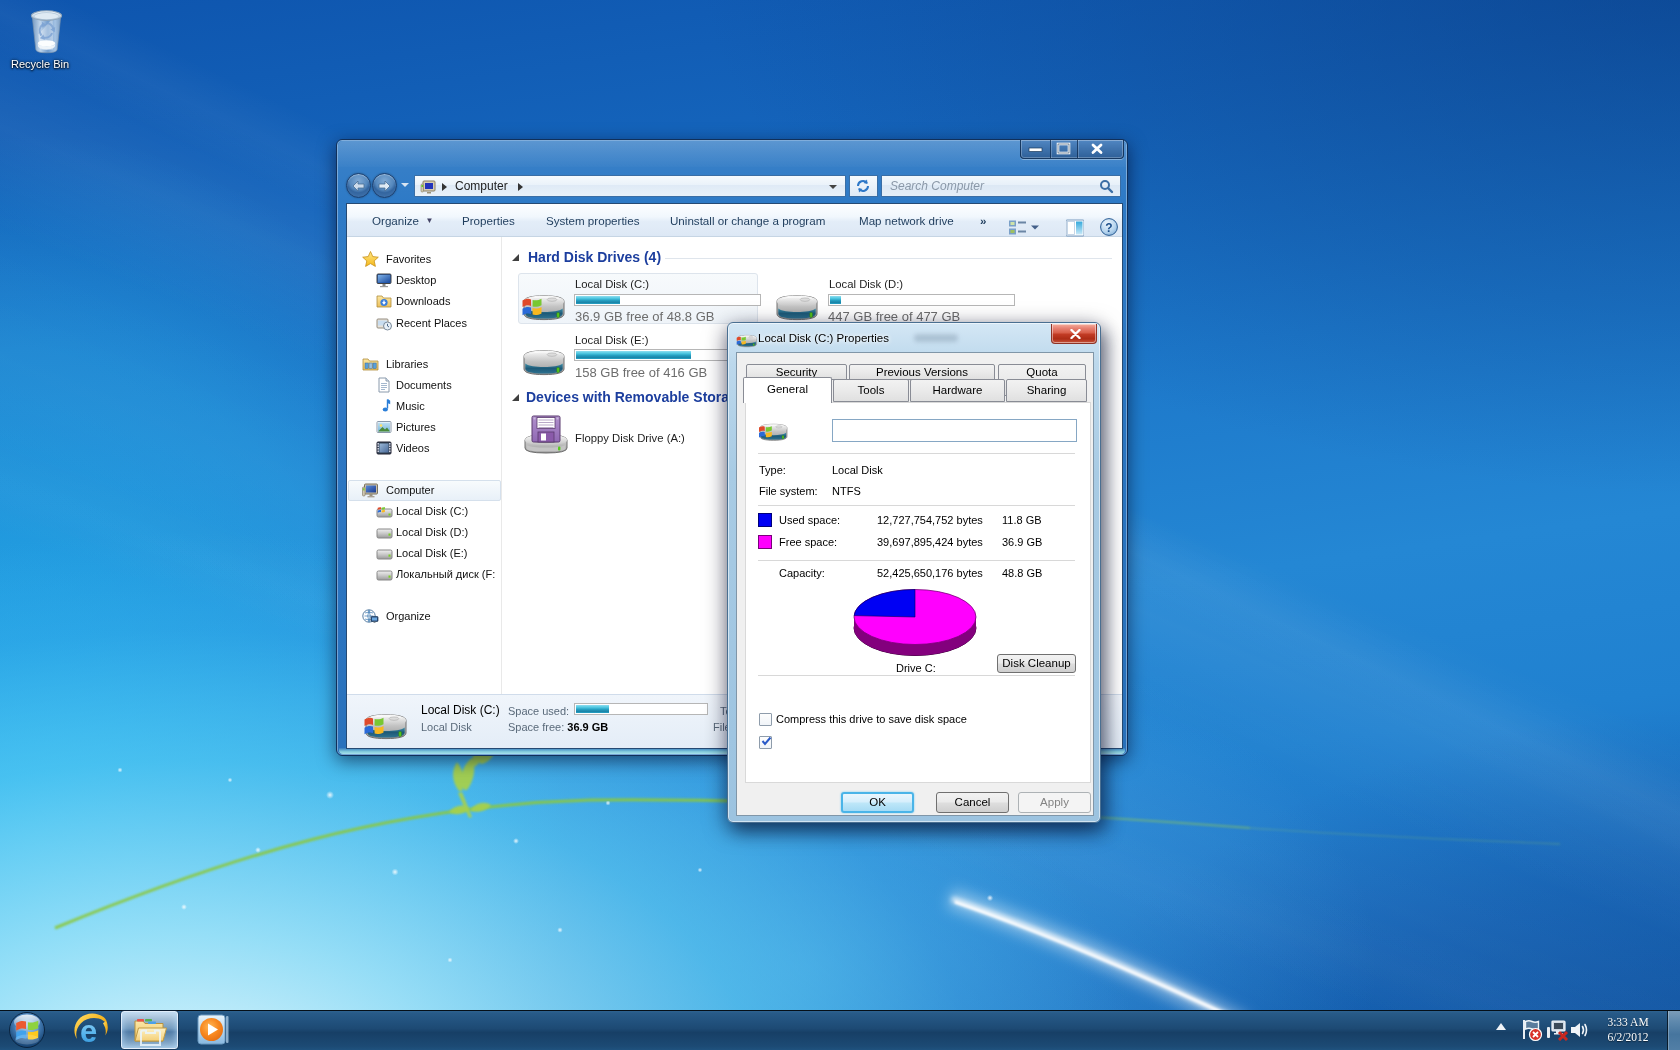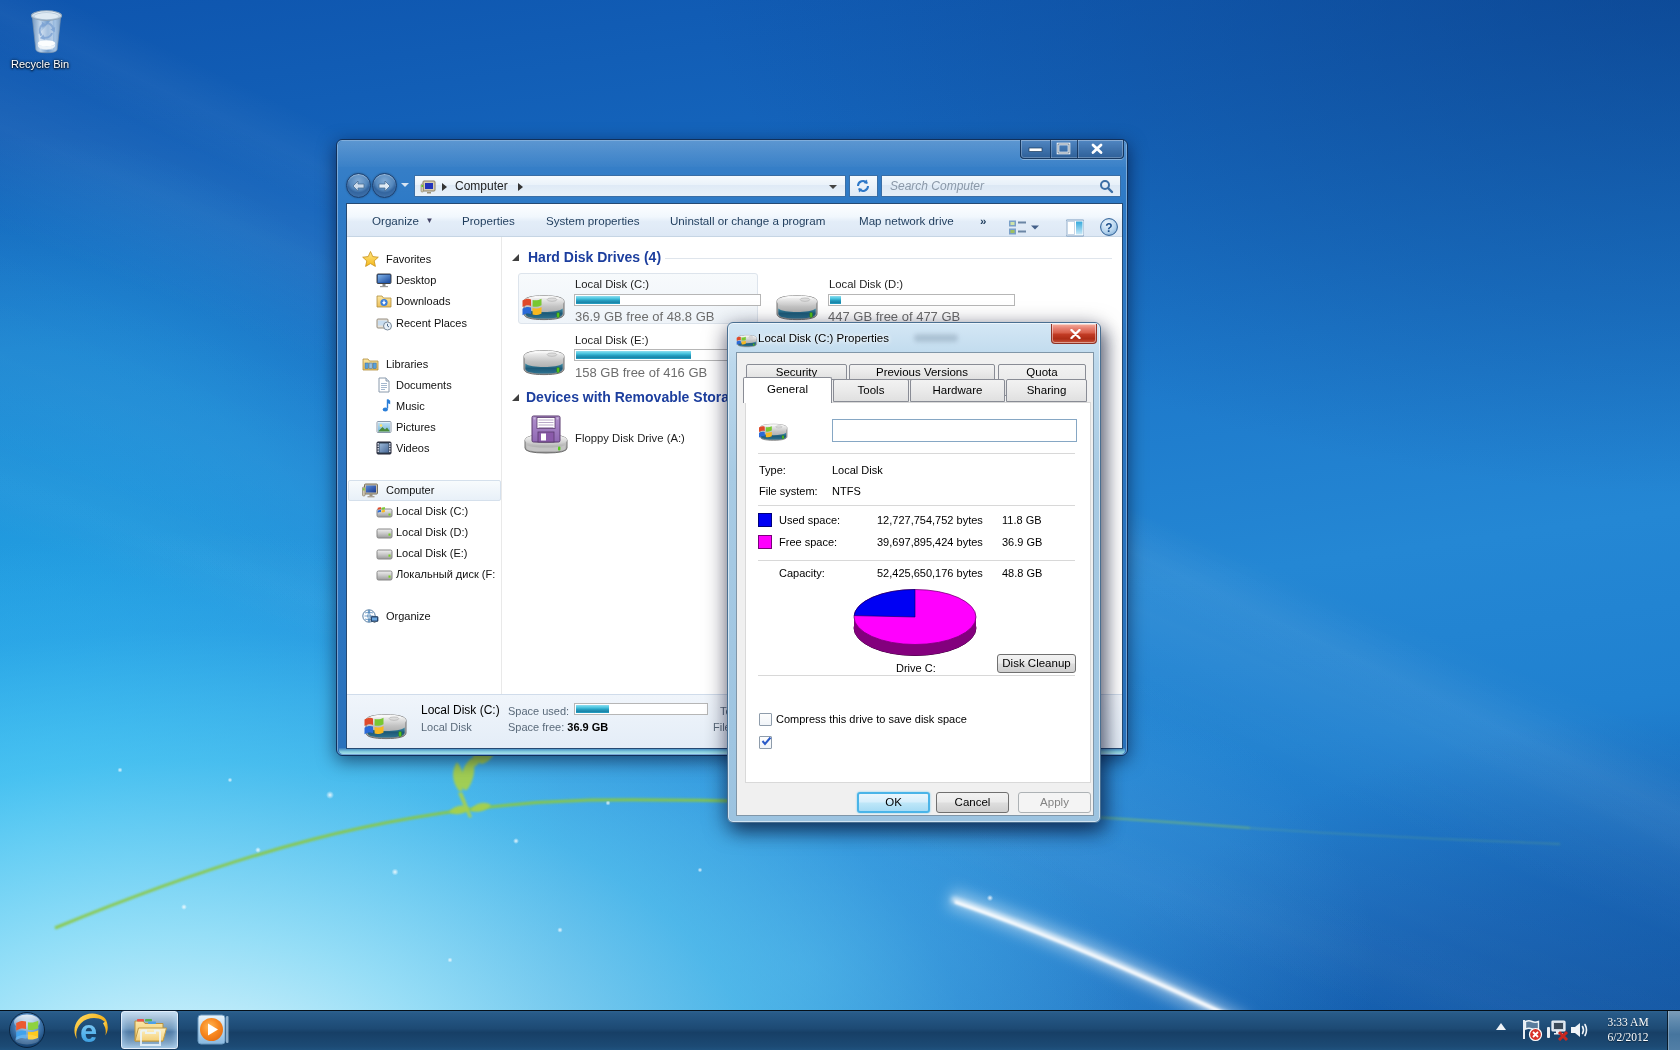--- a/index.html
+++ b/index.html
@@ -630,21 +630,21 @@
     </svg>
     <div class="drow" style="left:159px;top:309px;">Drive C:</div>
     <div class="dbtn" style="left:260px;top:301px;width:79px;height:19px;line-height:17px;">Disk Cleanup</div>
     <div class="dsep" style="left:21px;top:322px;width:317px;"></div>
     <div class="cbx" style="left:22px;top:360px;"></div>
     <div class="drow" style="left:39px;top:360px;">Compress this drive to save disk space</div>
     <div class="cbx" style="left:22px;top:383px;"></div>
     <svg style="position:absolute;left:23px;top:382px;" width="13" height="13" viewBox="0 0 13 13">
         <path d="M2.5 6 L5 9 L10.5 2.5" fill="none" stroke="#2a5ac8" stroke-width="2"></path>
       </svg>
-    <div class="dbtn" style="left:120px;top:439px;border:2px solid #4ab4e8;background:linear-gradient(to bottom,#eaf6fd 0%,#d7effc 45%,#bde6f8 55%,#a6dbf4 100%);box-shadow:0 0 2px #6ac8f0;line-height:17px;">OK</div>
+    <div class="dbtn" style="left:104px;top:439px;border:2px solid #4ab4e8;background:linear-gradient(to bottom,#eaf6fd 0%,#d7effc 45%,#bde6f8 55%,#a6dbf4 100%);box-shadow:0 0 2px #6ac8f0;line-height:17px;">OK</div>
     <div class="dbtn" style="left:199px;top:439px;">Cancel</div>
     <div class="dbtn" style="left:281px;top:439px;color:#838383;border-color:#adb2b5;background:#f4f4f4;">Apply</div>
   </div>
 </div>
 
 <div id="taskbar" class="abs"></div>
 <div class="abs" id="orb" style="left:8px;top:1011px;">
  <svg width="38" height="38" viewBox="0 0 38 38">
   <defs>
    <radialGradient id="orbg" cx=".5" cy=".35" r=".75">

